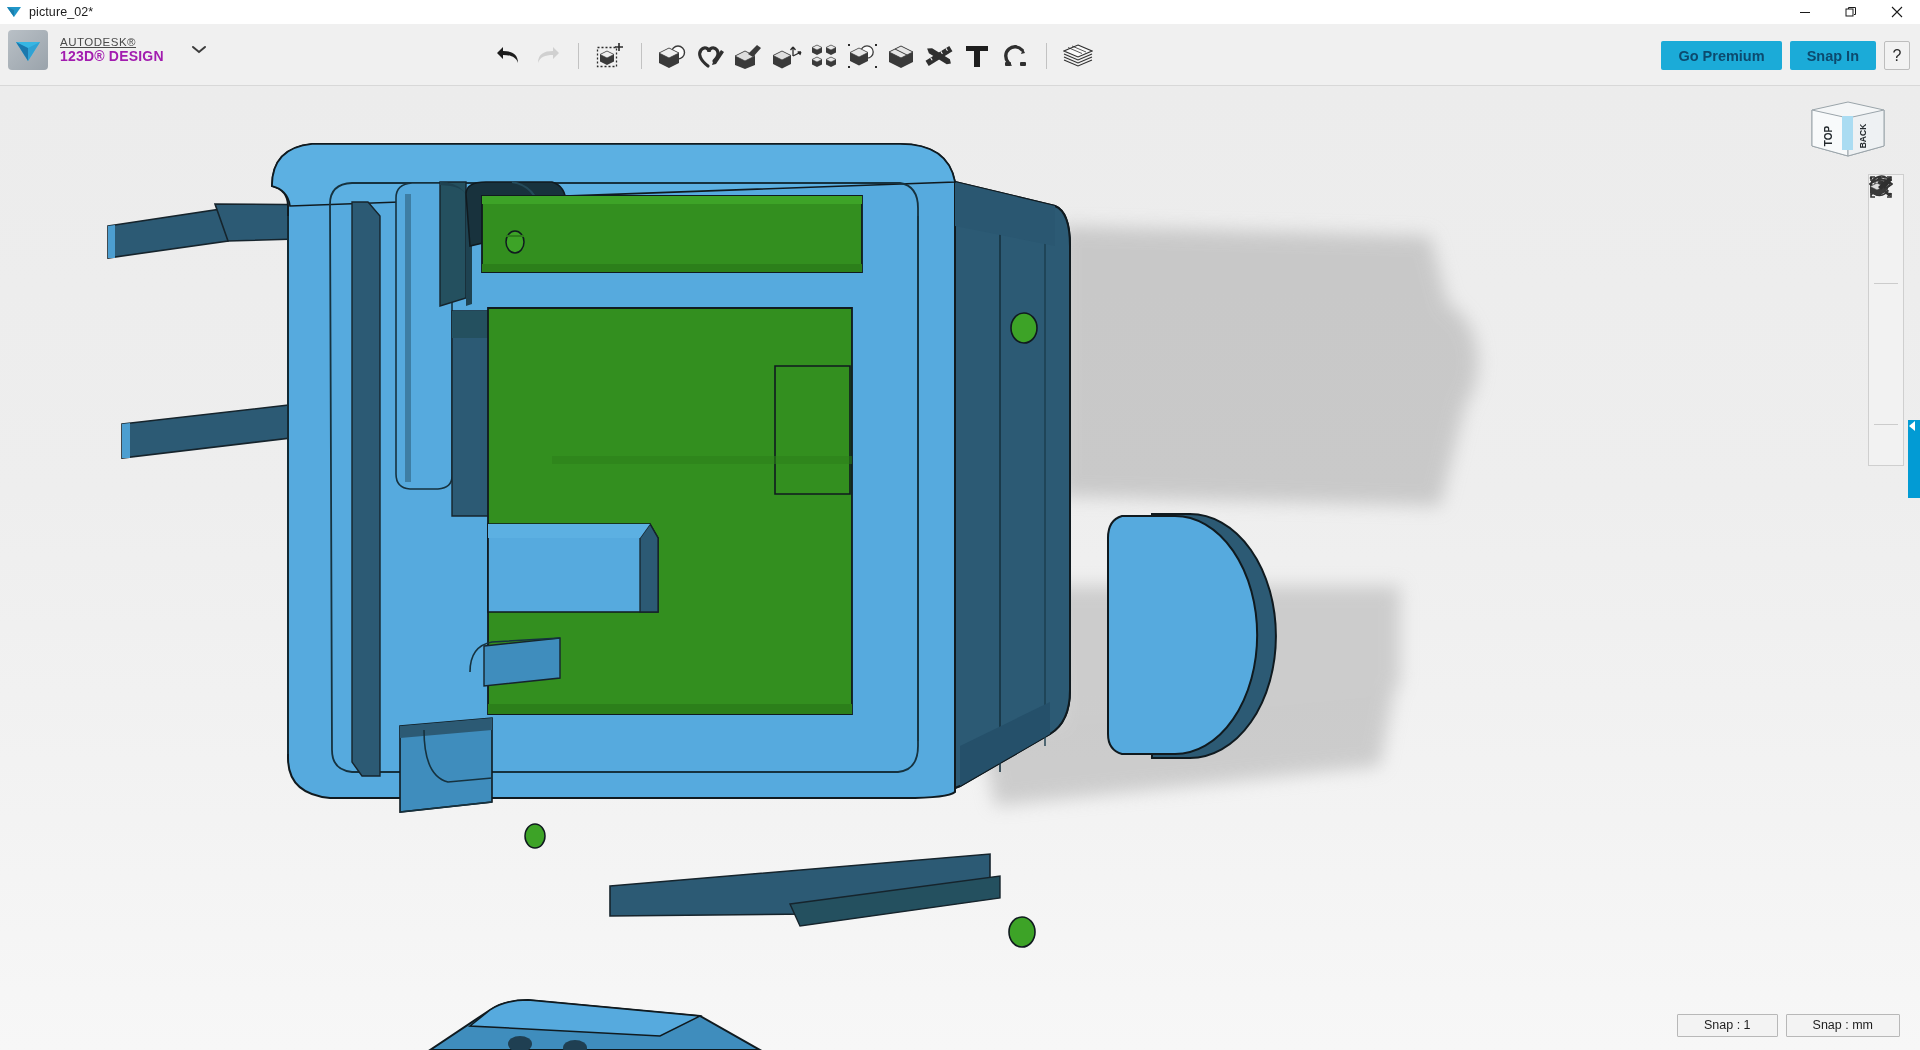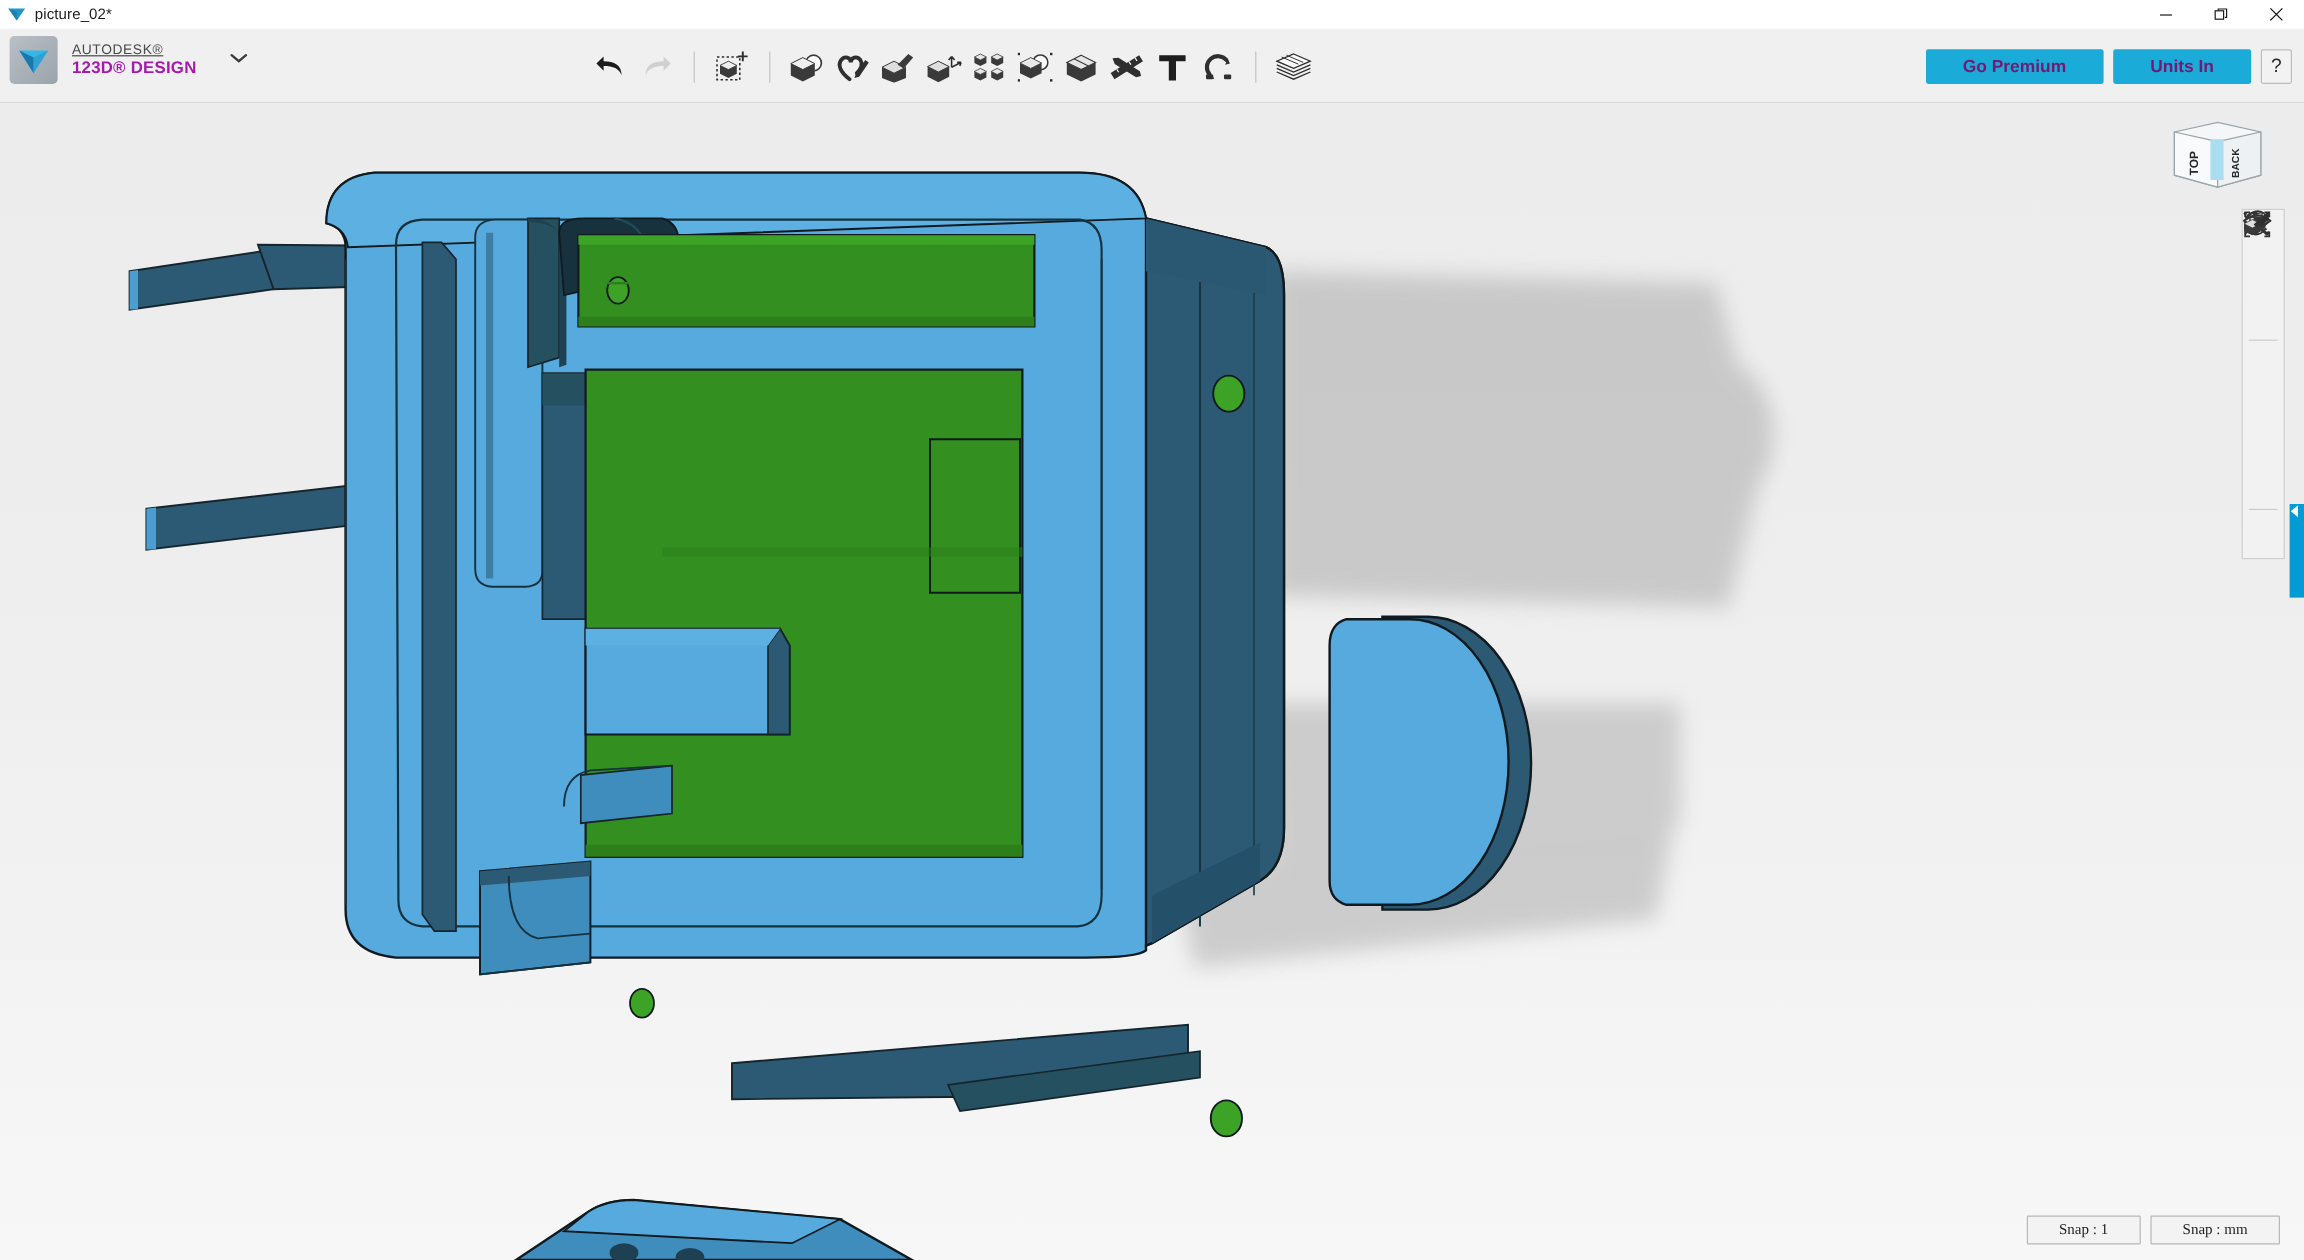--- a/index.html
+++ b/index.html
@@ -47,22 +47,22 @@
   .tbtn {
     width: 38px; height: 40px; display: flex; align-items: center; justify-content: center;
     background: transparent; border: none;
   }
   .tbtn svg { display: block; }
   .tbtn.disabled { opacity: 0.32; }
   .tsep { width: 1px; height: 26px; background: #c2c2c2; margin: 0 12px; }
 
   .right-actions { position: absolute; right: 10px; top: 17px; display: flex; align-items: center; gap: 8px; }
   .pill {
-    height: 29px; padding: 0 31px; border: none; border-radius: 2px;
-    background: #1babd8; color: #701a75; font-size: 14.5px; font-weight: bold;
+    height: 29px; padding: 0 17px; border: none; border-radius: 2px;
+    background: #1babd8; color: #0c4a6e; font-size: 14.5px; font-weight: bold;
     display: flex; align-items: center; justify-content: center;
     font-family: "Liberation Sans", sans-serif;
   }
   .helpbtn {
     width: 26px; height: 29px; border: 1px solid #bdbdbd; border-radius: 2px;
     background: #f2f2f2; color: #2a2a2a; font-size: 16px;
     display: flex; align-items: center; justify-content: center;
   }
 
   
@@ -91,21 +91,21 @@
   .panel-handle {
     position: absolute; right: 0; top: 334px; width: 12px; height: 78px;
     background: #029bd4; display: flex; align-items: center; justify-content: center;
   }
 
   
   .statusbar { position: absolute; right: 20px; bottom: 13px; display: flex; gap: 8px; }
   .status-chip {
     border: 1px solid #b8b8b8; background: #f3f3f3; color: #1e1e1e;
     font-size: 12.5px; padding: 3px 26px 4px; border-radius: 1px;
-    min-width: 62px; text-align: center; font-family: Liberation Serif, serif;
+    min-width: 62px; text-align: center;
   }
 </style>
 </head>
 <body>
 
 <div id="app">
 
   <div class="titlebar">
     <div class="titlebar-left">
       <span>
@@ -297,21 +297,21 @@
           </g>
           <g stroke="#2f2f2f" stroke-width="0.8">
             <path d="M5 4.5 L19 10.5 M9 3 L23 9"></path>
           </g>
         </svg>
       </div>
     </div>
 
     <div class="right-actions">
       <button class="pill">Go Premium</button>
-      <button class="pill">Units In</button>
+      <button class="pill">Snap In</button>
       <button class="helpbtn">?</button>
     </div>
   </div>
 
   <div class="canvas">
 
     <svg width="1920" height="964" viewBox="0 0 1920 964">
       <defs>
         <filter id="softshadow" x="-20%" y="-20%" width="150%" height="150%">
           <feGaussianBlur stdDeviation="9"></feGaussianBlur>

